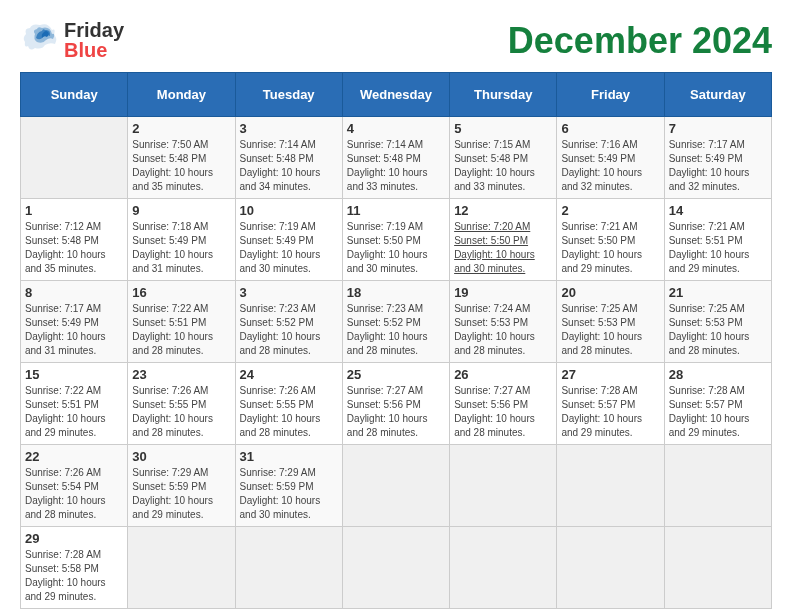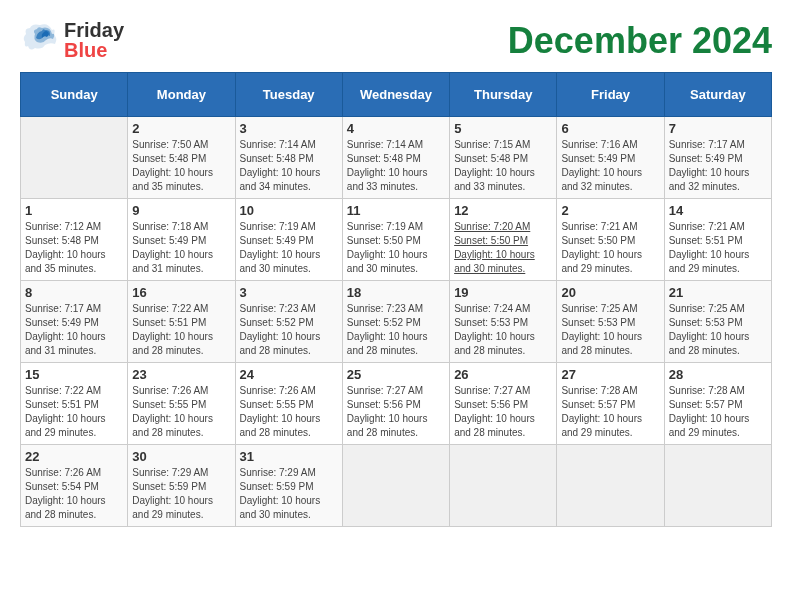--- a/index.html
+++ b/index.html
@@ -348,14 +348,29 @@
           <div class="day-info" style="white-space: pre-line;">Sunrise: 7:29 AM
 Sunset: 5:59 PM
 Daylight: 10 hours
 and 30 minutes.</div>
         </td>
         <td class="empty-cell"></td>
         <td class="empty-cell"></td>
         <td class="empty-cell"></td>
         <td class="empty-cell"></td>
       </tr>
+      <tr>
+        <td>
+          <span class="day-number">29</span>
+          <div class="day-info" style="white-space: pre-line;">Sunrise: 7:28 AM
+Sunset: 5:58 PM
+Daylight: 10 hours
+and 29 minutes.</div>
+        </td>
+        <td class="empty-cell"></td>
+        <td class="empty-cell"></td>
+        <td class="empty-cell"></td>
+        <td class="empty-cell"></td>
+        <td class="empty-cell"></td>
+        <td class="empty-cell"></td>
+      </tr>
     </tbody>
 </table>
 
 </body></html>

